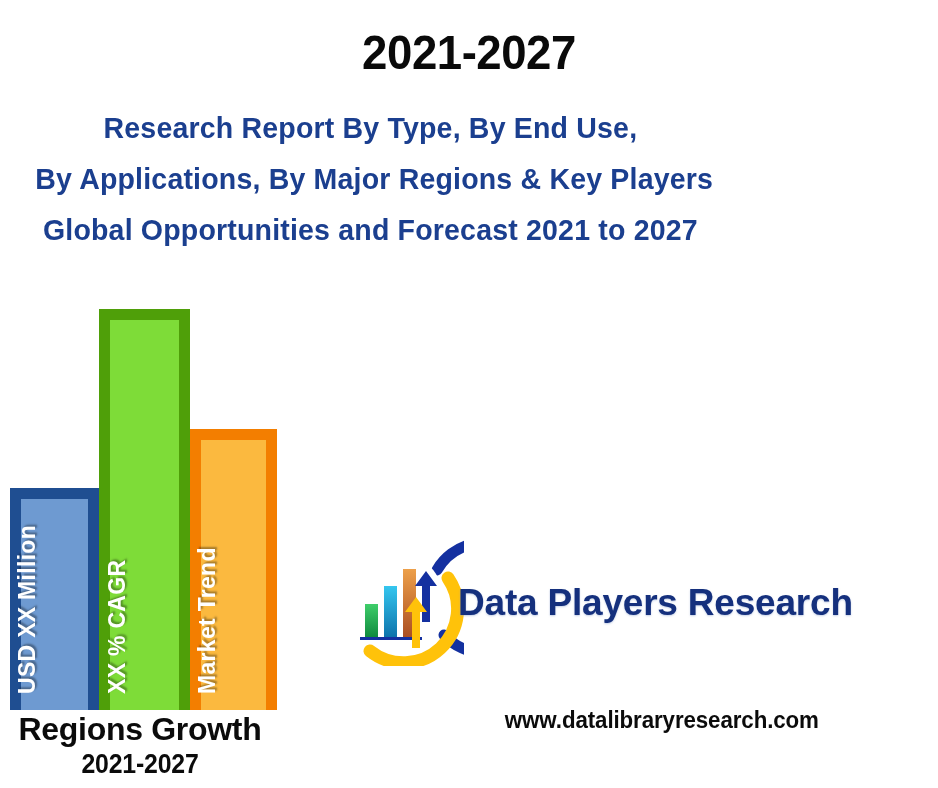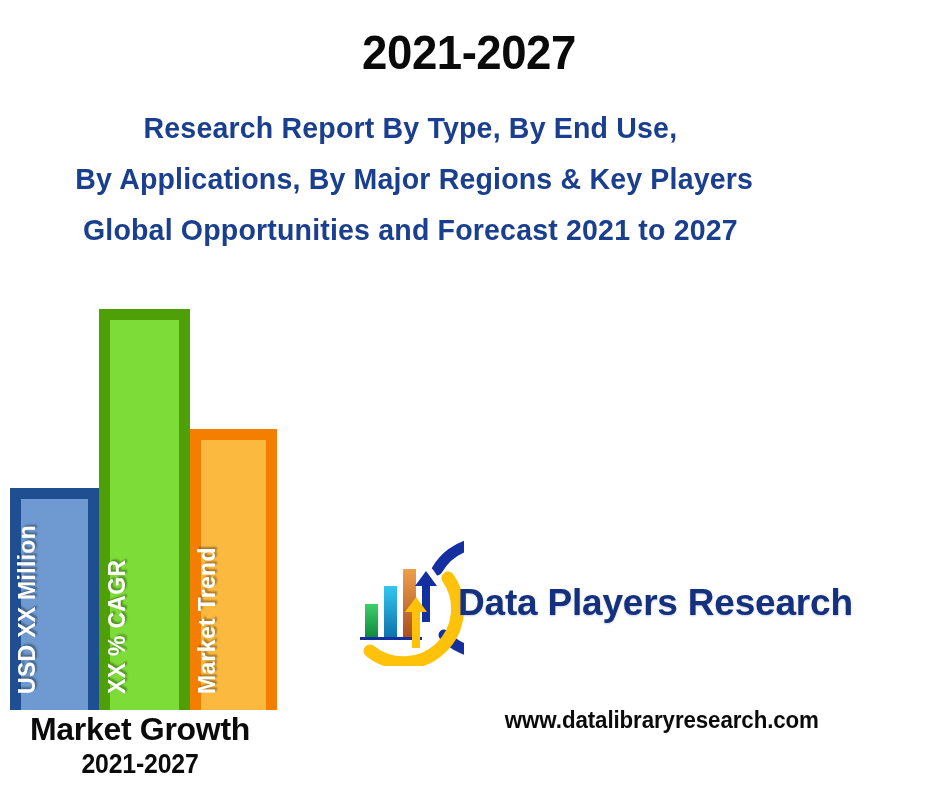--- a/index.html
+++ b/index.html
@@ -32,21 +32,20 @@
     transform: scaleX(0.93);
   }
 
   #subtitle-block {
     position: absolute;
     left: 0;
     top: 102px;
     width: 775px;
     text-align: center;
     color: #1b3f8f;
-    padding-left: 40px;
   }
   .subtitle-line {
     font-family: "Liberation Sans Narrow", "Liberation Sans", sans-serif;
     font-size: 30px;
     font-weight: bold;
     line-height: 51px;
     letter-spacing: 0.2px;
     transform: scaleX(0.95);
     white-space: nowrap;
   }
@@ -193,21 +192,21 @@
   </div>
 
   <div class="bar" id="bar-trend" style="height: 281px; background: rgb(243, 126, 0);">
     <div class="bar-inner" style="background: rgb(251, 185, 63);"></div>
     <div class="bar-label" style="color: rgb(255, 255, 255);">Market Trend</div>
   </div>
 
 </div>
 
 <div id="chart-caption">
-  <div id="caption-main">Market Growth</div>
+  <div id="caption-main">Regions Growth</div>
   <div id="caption-sub">2021-2027</div>
 </div>
 
 <div id="logo-block">
 
   <div id="logo-mark">
     <svg width="128" height="128" viewBox="0 0 128 128">
       <defs>
         <linearGradient id="gGreen" x1="0" y1="0" x2="0" y2="1">
           <stop offset="0%" stop-color="#3fce6a"></stop>

